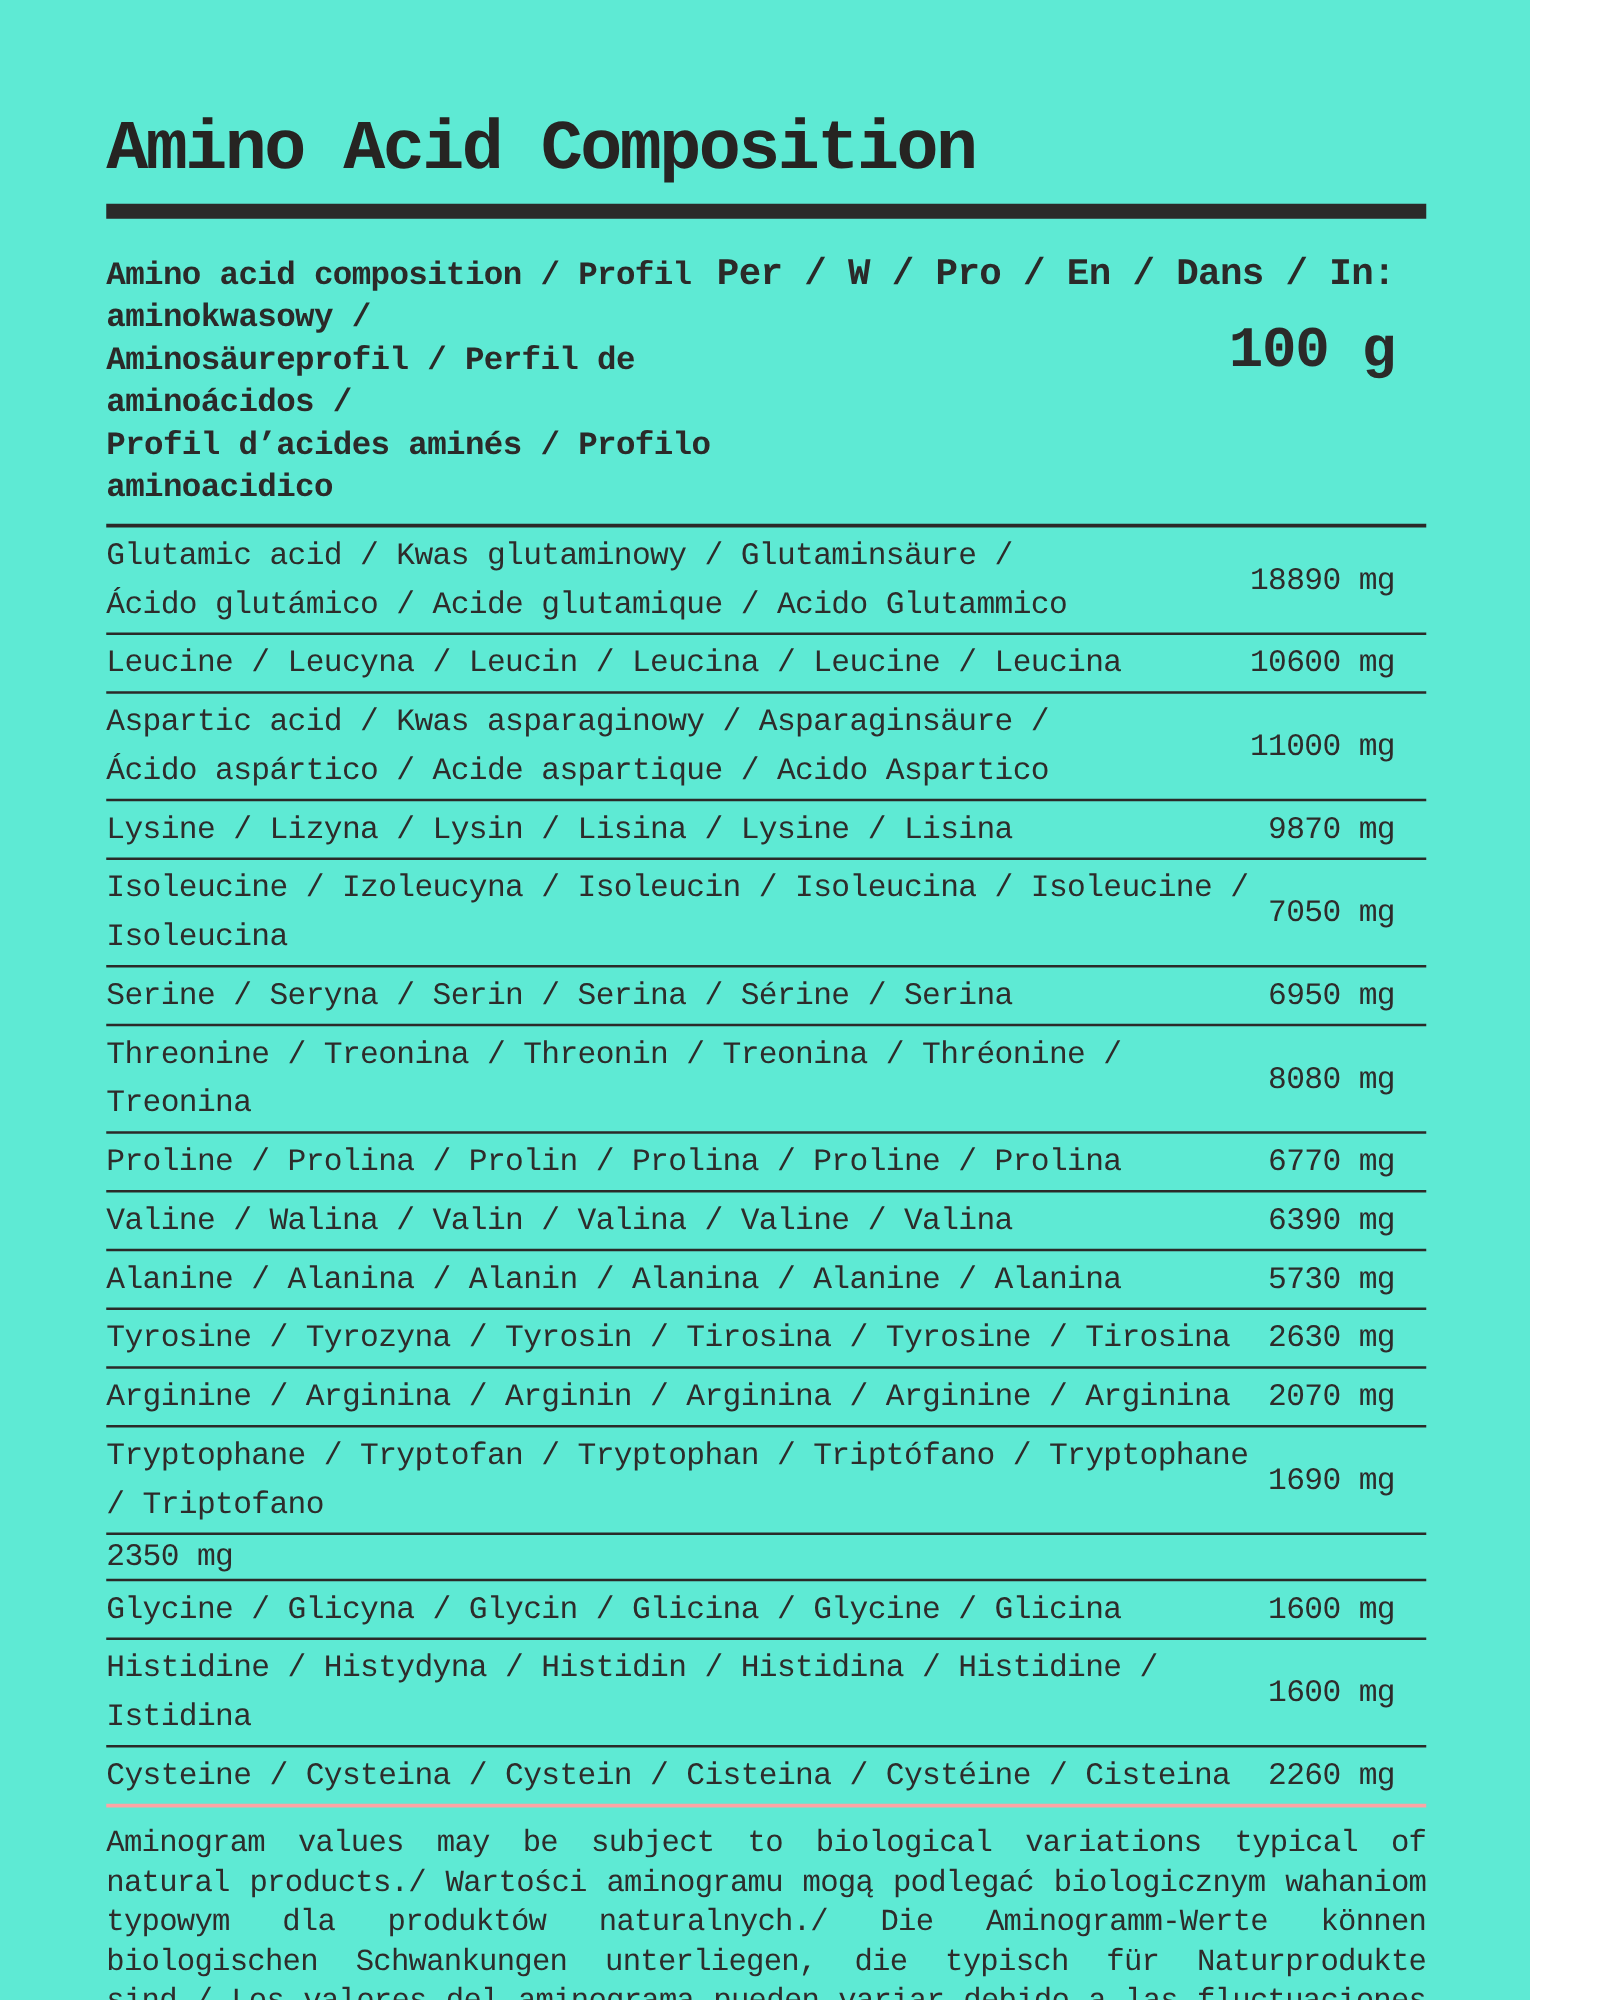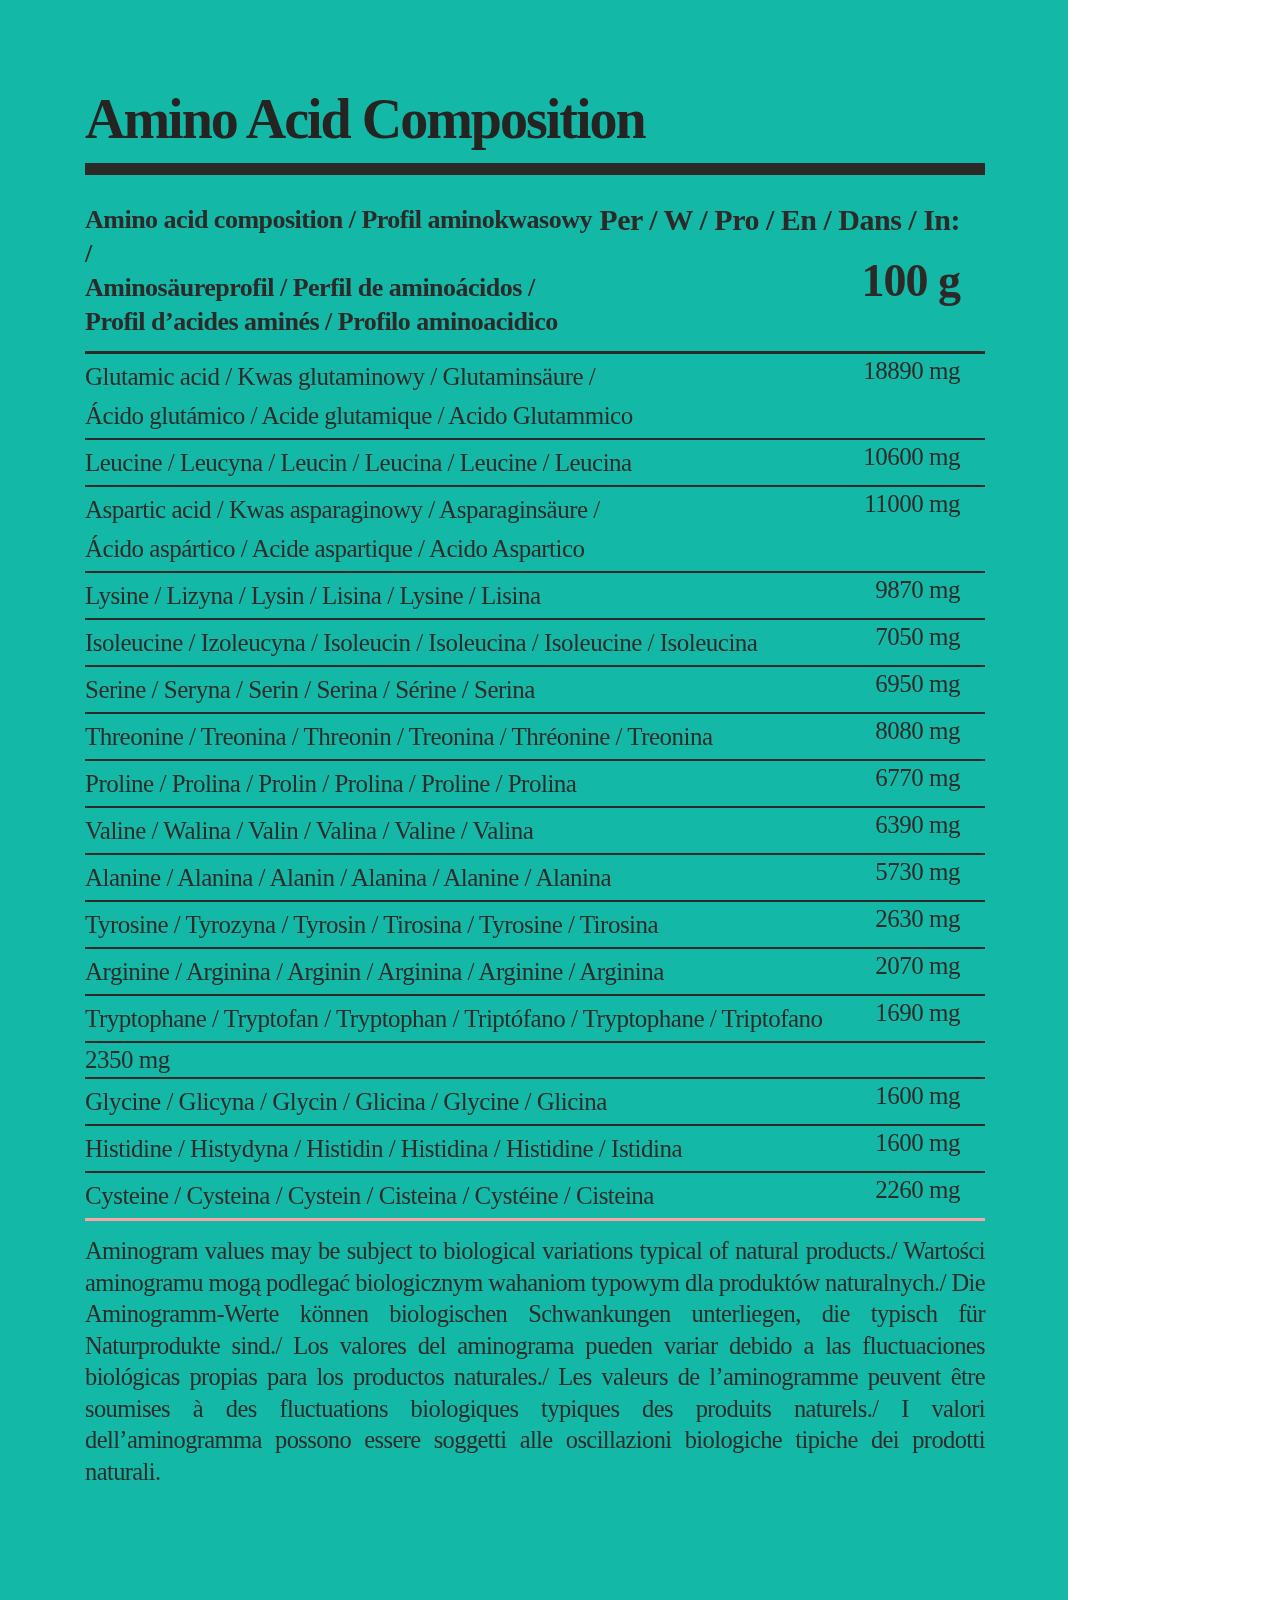--- a/index.html
+++ b/index.html
@@ -1,22 +1,22 @@
 <!DOCTYPE html>
 <html><head>
 <meta charset="utf-8">
 <style>
   * { margin: 0; padding: 0; box-sizing: border-box; }
   html, body { background: #ffffff; }
   .page {
     position: relative;
-    width: 1068px;
+    width: 1224px;
     height: 1600px;
-    background: #14b8a6;
-    font-family: Liberation Serif, serif;
+    background: #5eead4;
+    font-family: Liberation Mono, monospace;
     color: #2b2a29;
     overflow: hidden;
   }
   .content {
     padding: 90px 83px 0 85px;
   }
   .page-title {
     font-size: 56px;
     font-weight: bold;
     letter-spacing: -2px;
@@ -57,21 +57,21 @@
   .per-amount {
     font-size: 46px;
     font-weight: bold;
     letter-spacing: -1px;
     line-height: 52px;
     margin-top: 18px;
   }
   .trow {
     display: flex;
     justify-content: space-between;
-    align-items: flex-start;
+    align-items: center;
     border-bottom: 2px solid #2b2a29;
     padding: 3px 0;
   }
   .trow:last-child {
     border-bottom: 3px solid #fca5a5;
   }
   .tname {
     font-size: 25px;
     line-height: 39px;
     letter-spacing: -0.5px;

